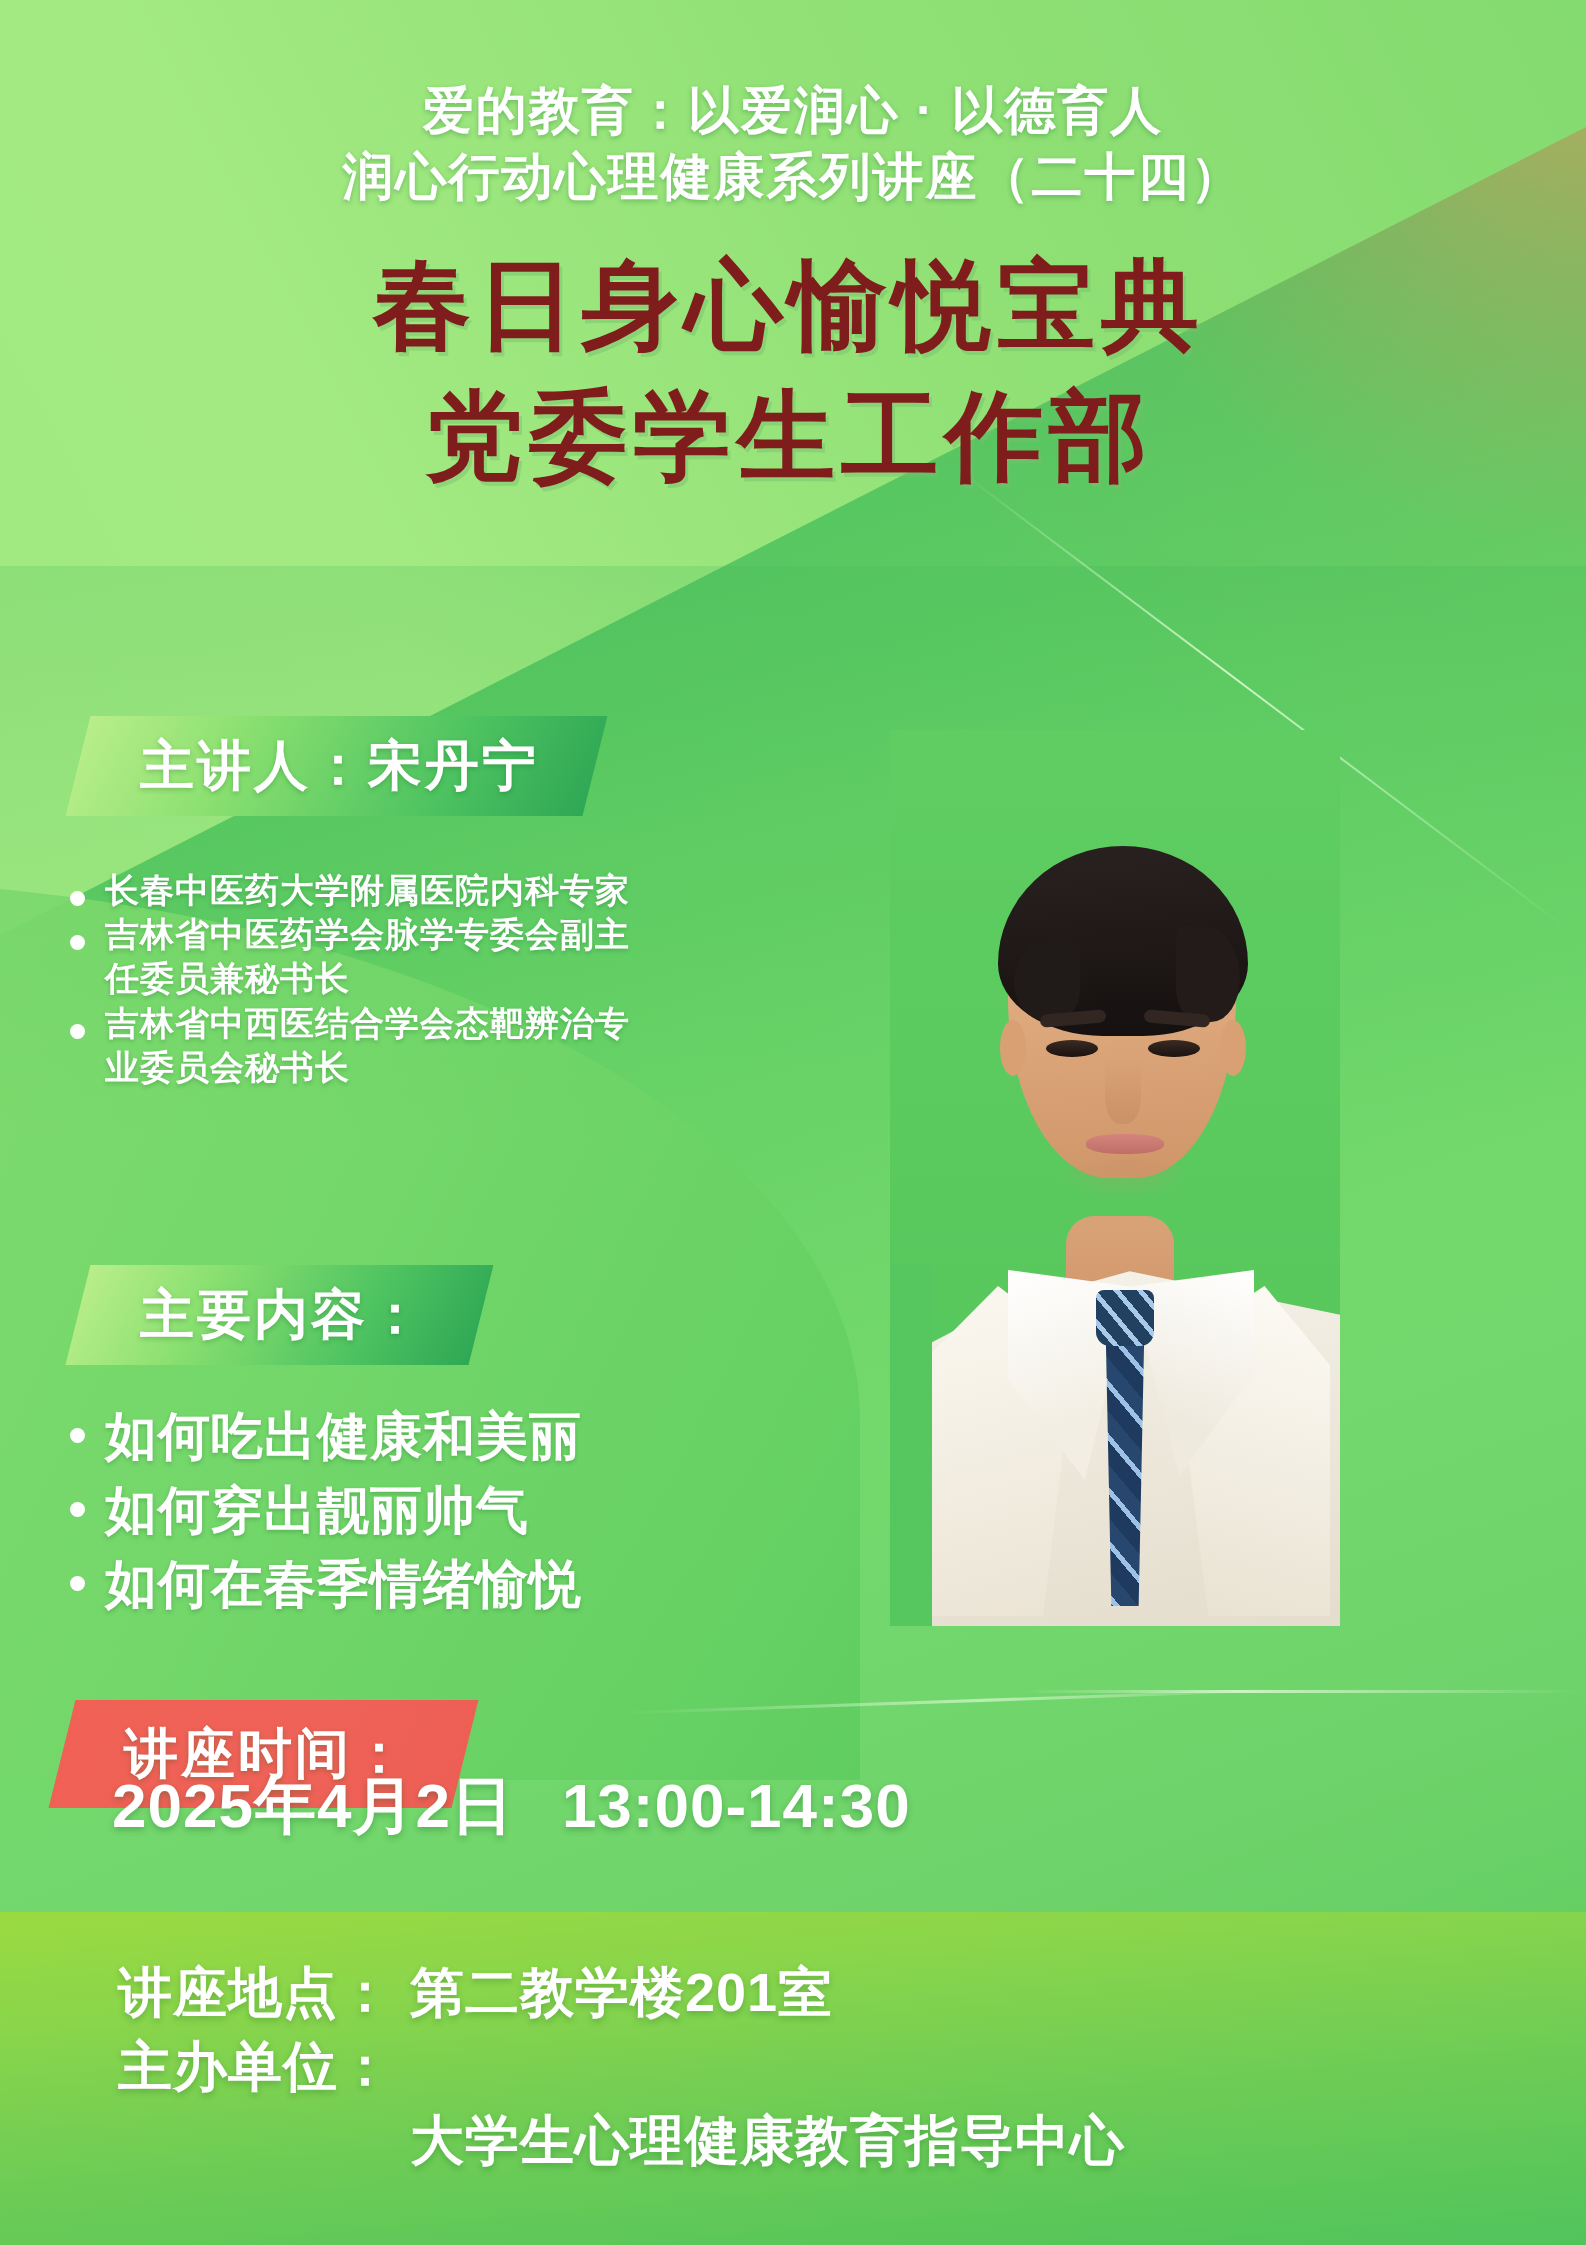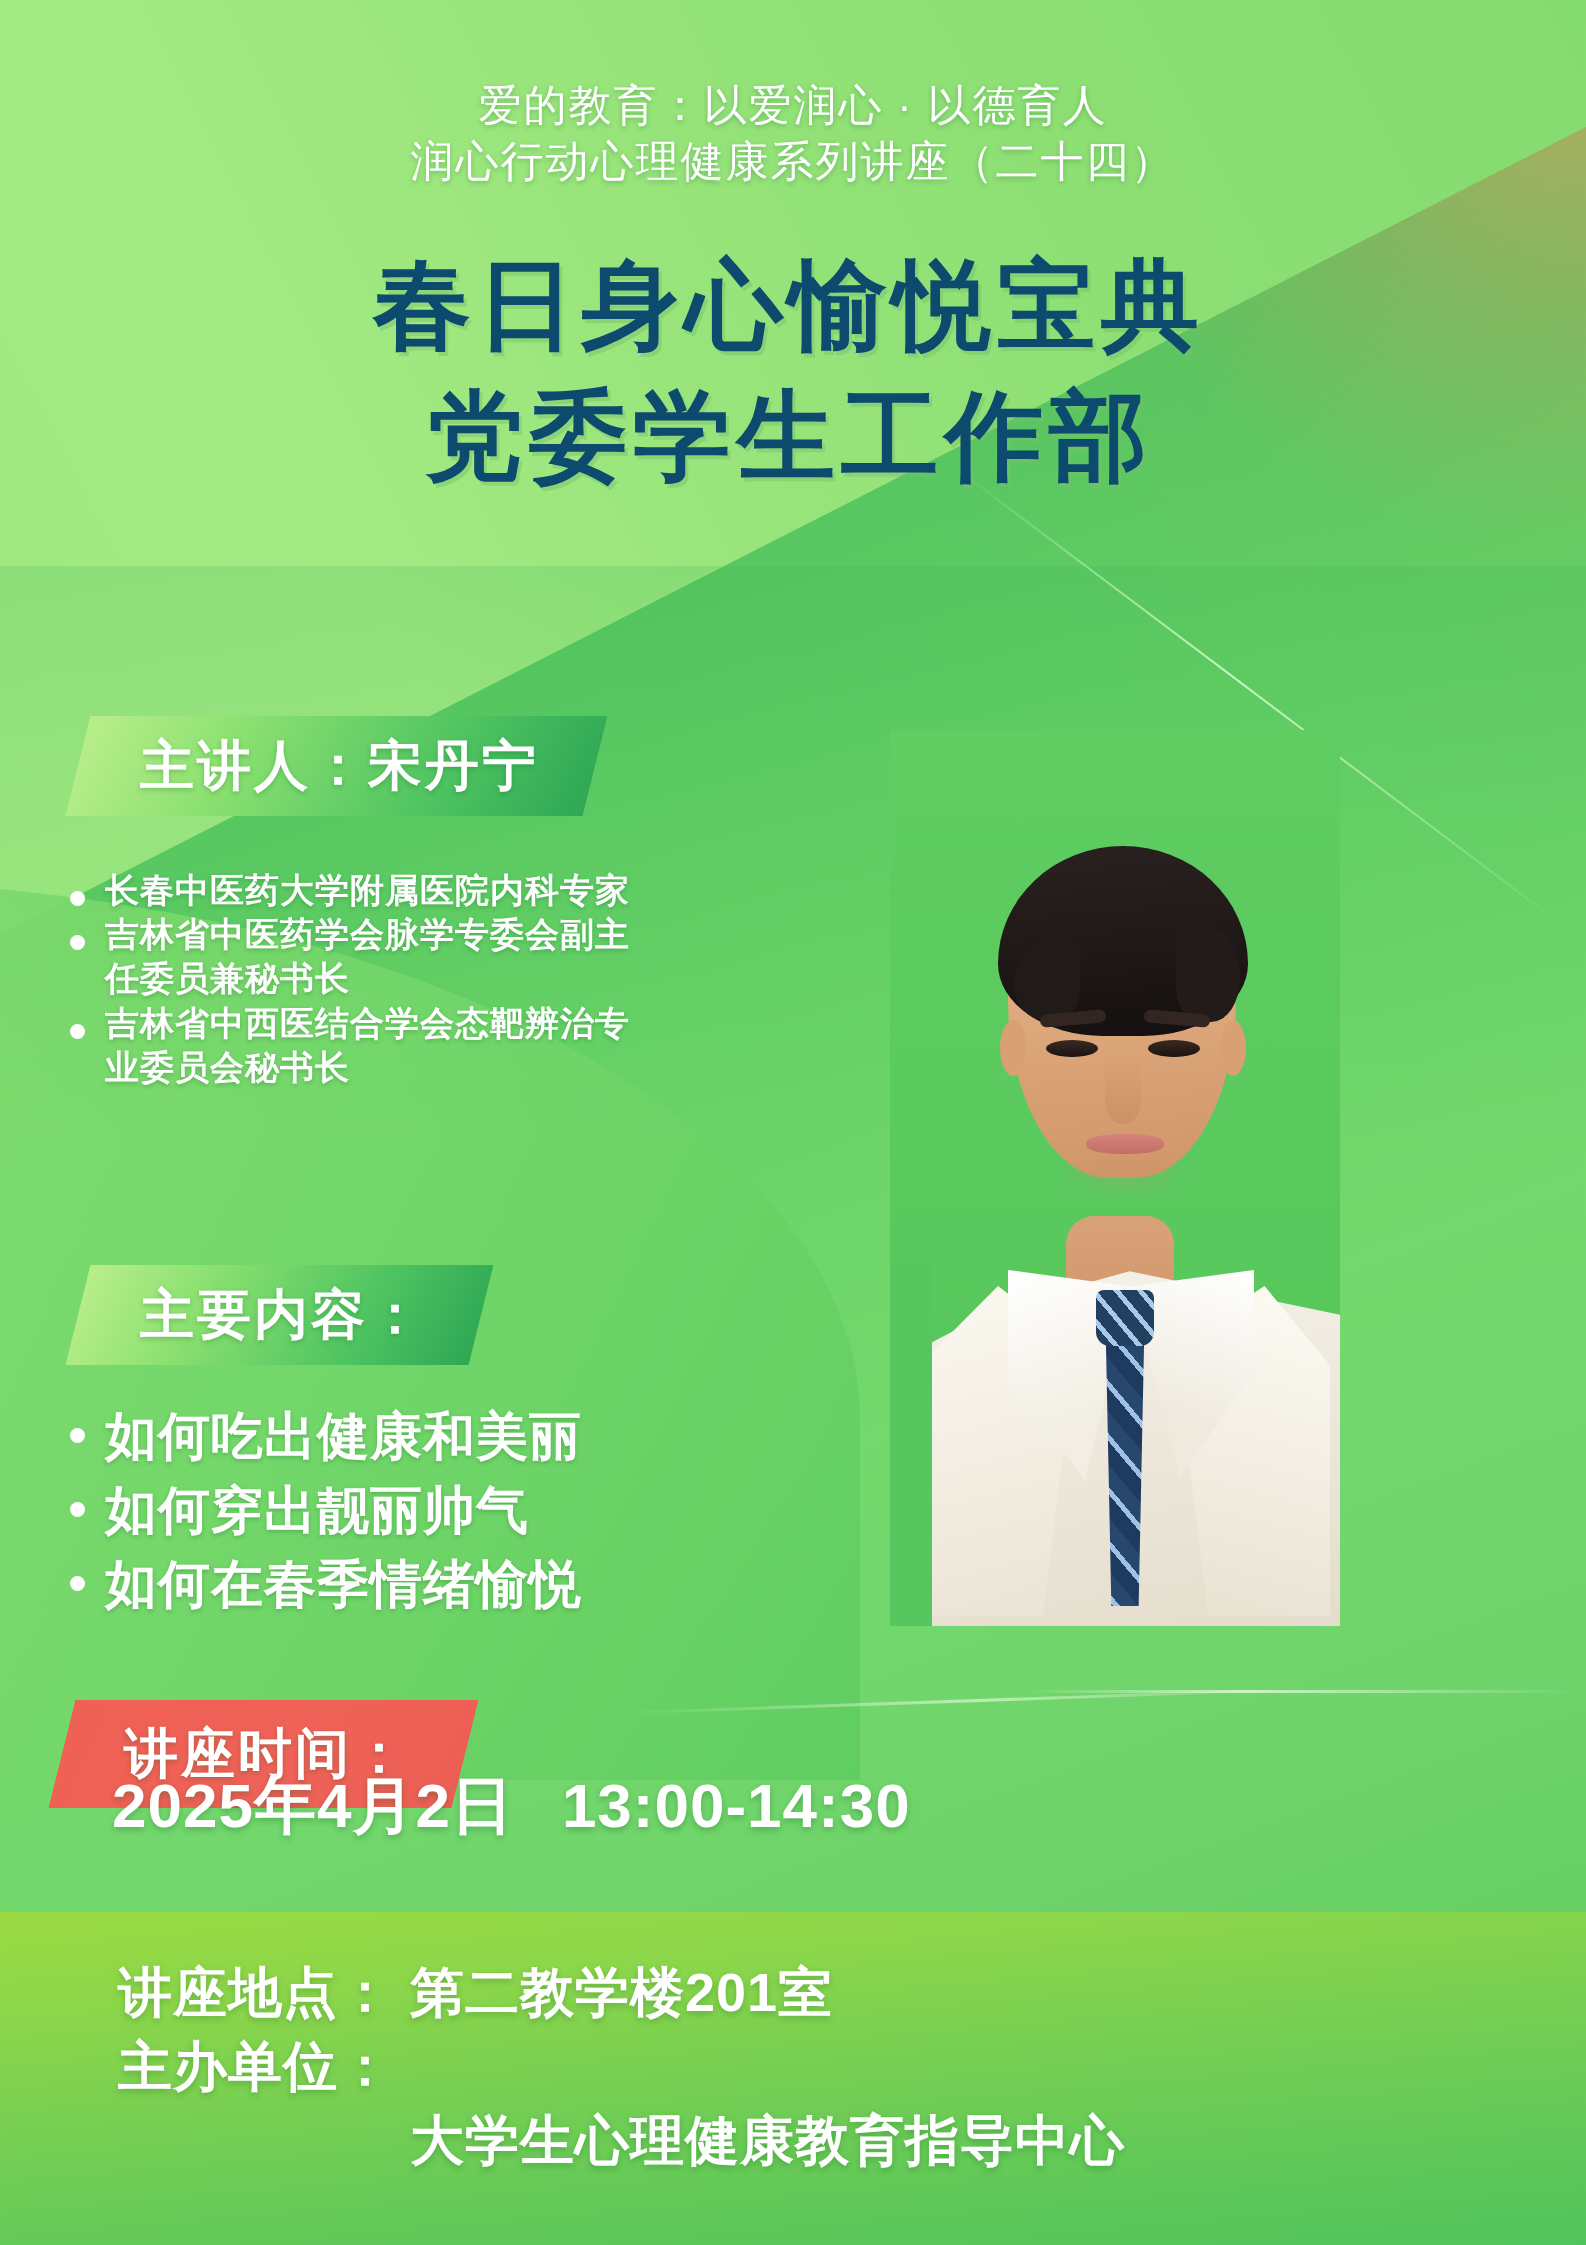--- a/index.html
+++ b/index.html
@@ -75,32 +75,32 @@
     background:linear-gradient(90deg,rgba(255,255,255,0) 0%,rgba(235,255,225,.6) 55%,rgba(255,255,255,0) 100%);
   }
 
   
   .content{ position:absolute; inset:0; }
 
   .header{
     position:absolute; left:0; right:0; top:78px;
     text-align:center;
     color:#ffffff;
-    font-weight:normal;
-    font-size:43px;
+    font-weight:bold;
+    font-size:51px;
     line-height:1.30;
     letter-spacing:2px;
     text-shadow:0 2px 5px rgba(0,90,30,.30);
   }
   .header div{ white-space:nowrap; }
 
   .maintitle{
     position:absolute; left:0; right:8px; top:240px;
     text-align:center;
-    color:#0c4a6e;
+    color:#7f1d1d;
     font-weight:bold;
     font-size:98px;
     line-height:1.34;
     letter-spacing:6px;
     text-shadow:3px 4px 0 rgba(120,190,110,.45);
   }
   .maintitle div{ white-space:nowrap; }
 
   
   .banner{

